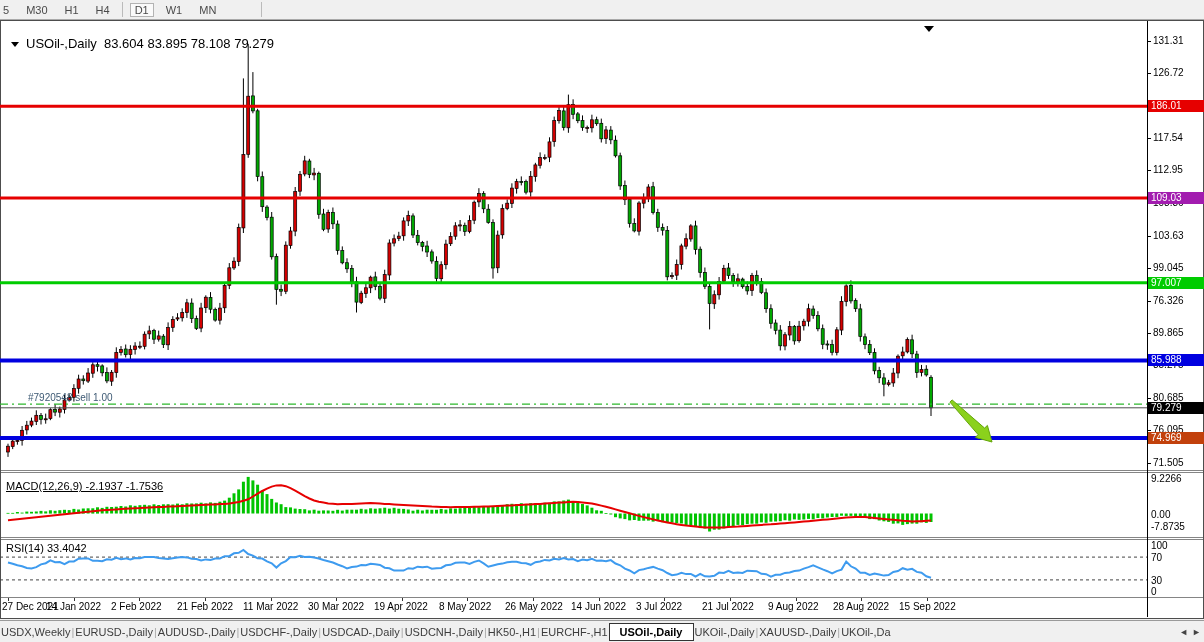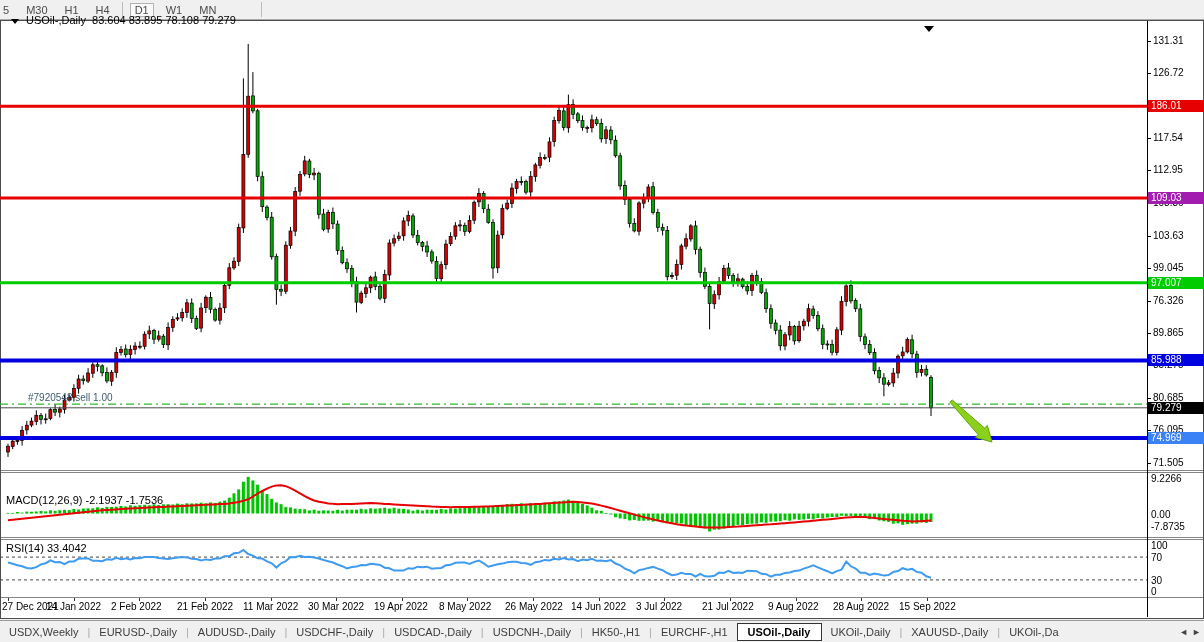--- a/index.html
+++ b/index.html
@@ -11,41 +11,41 @@
   .tf-btn{padding:1px 5px;margin-left:7px;cursor:default;}
   .tf-btn:first-child{margin-left:-2px;}
   .tf-btn.active{background:#fafafa;border:1px solid #b3b3b3;padding:0 4px;}
   .tf-sep{width:1px;height:15px;background:#bbb;margin-left:7px;}
   
   #win-border{position:absolute;left:0;top:20px;width:1202px;height:597px;border:1px solid #4d4d4d;background:#fff;pointer-events:none;}
   #axis-vline{position:absolute;left:1147px;top:21px;width:1px;height:596px;background:#000;}
   .pane-sep{position:absolute;left:1px;width:1202px;height:3px;background:#fff;border-top:1px solid #858585;border-bottom:1px solid #858585;box-sizing:border-box;}
   .hline-sep{position:absolute;left:1px;width:1202px;height:1px;background:#858585;}
   
-  #chart-title{position:absolute;left:11px;top:14px;font-size:11px;color:#000;white-space:nowrap;}
+  #chart-title{position:absolute;left:11px;top:36px;font-size:13px;color:#000;white-space:nowrap;}
   #chart-title .tri{display:inline-block;width:0;height:0;border-left:4px solid transparent;border-right:4px solid transparent;border-top:5px solid #000;margin-right:7px;vertical-align:middle;}
   .pane-label{position:absolute;left:6px;font-size:11px;color:#000;white-space:nowrap;}
   
   svg{position:absolute;display:block;}
   
   .ytick{position:absolute;left:1153px;font-size:10px;color:#000;white-space:nowrap;z-index:1;}
   .ytickmark{position:absolute;left:1147px;width:4px;height:1px;background:#000;z-index:1;}
   .badge{position:absolute;left:1148px;width:54px;height:12px;line-height:12px;font-size:10px;color:#fff;padding-left:3px;z-index:2;white-space:nowrap;}
   .ind-ylab{position:absolute;left:1151px;font-size:10px;color:#000;white-space:nowrap;z-index:1;}
   
   .dlabel{position:absolute;top:601px;font-size:10px;color:#000;white-space:nowrap;}
   .dtick{position:absolute;top:598px;width:1px;height:3px;background:#333;}
   
   #order-text{position:absolute;font-size:10px;color:#3e5a74;white-space:nowrap;}
   
   #shift-marker{position:absolute;left:924px;top:26px;width:0;height:0;border-left:5px solid transparent;border-right:5px solid transparent;border-top:6px solid #000;}
   
   #tabbar{position:absolute;left:0;top:620px;width:1204px;height:22px;background:#f0f0f0;border-top:1px solid #9a9a9a;
           display:flex;align-items:center;font-size:11px;color:#3c3c3c;overflow:hidden;}
-  .tab{padding:3px 9px;white-space:nowrap;cursor:default;}
+  .tab{padding:3px 1px;white-space:nowrap;cursor:default;}
   .tab.active{background:#fff;border:1px solid #333;font-weight:bold;color:#000;padding:2px 10px;}
   .tab-sep{color:#aaa;font-size:11px;}
   #tab-arrows{margin-left:auto;padding-right:3px;font-size:9px;color:#444;display:flex;gap:4px;}
 </style>
 </head>
 <body>
 
 <div id="screen">
 
   <div id="toolbar">
@@ -1062,21 +1062,21 @@
       <rect x="896.5" y="513.5" width="3" height="9.9" fill="#00c400"></rect>
       <rect x="901.2" y="513.5" width="3" height="11.4" fill="#00c400"></rect>
       <rect x="905.9" y="513.5" width="3" height="10.6" fill="#00c400"></rect>
       <rect x="910.6" y="513.5" width="3" height="10.1" fill="#00c400"></rect>
       <rect x="915.3" y="513.5" width="3" height="10.2" fill="#00c400"></rect>
       <rect x="920.0" y="513.5" width="3" height="8.8" fill="#00c400"></rect>
       <rect x="924.8" y="513.5" width="3" height="9.4" fill="#00c400"></rect>
       <rect x="929.5" y="513.5" width="3" height="8.5" fill="#00c400"></rect>
       <polyline points="8.0,520.2 12.7,519.7 17.4,519.3 22.1,518.8 26.8,518.3 31.5,517.8 36.3,517.3 41.0,516.8 45.7,516.3 50.4,515.8 55.1,515.3 59.8,514.8 64.5,514.3 69.2,513.8 73.9,513.3 78.6,512.8 83.3,512.3 88.1,511.8 92.8,511.3 97.5,510.8 102.2,510.3 106.9,510.0 111.6,509.7 116.3,509.4 121.0,509.1 125.7,508.8 130.4,508.5 135.1,508.3 139.9,508.1 144.6,507.8 149.3,507.6 154.0,507.3 158.7,507.1 163.4,506.9 168.1,506.6 172.8,506.4 177.5,506.2 182.2,505.9 186.9,505.7 191.7,505.4 196.4,505.2 201.1,505.0 205.8,504.8 210.5,504.6 215.2,504.4 219.9,504.1 224.6,503.9 229.3,503.6 234.0,502.8 238.7,502.0 243.4,500.7 248.2,499.3 252.9,496.5 257.6,493.7 262.3,491.0 267.0,488.6 271.7,486.6 276.4,485.4 281.1,485.2 285.8,486.2 290.5,488.2 295.2,490.6 300.0,493.3 304.7,496.1 309.4,498.5 314.1,500.5 318.8,501.8 323.5,502.6 328.2,503.4 332.9,503.8 337.6,504.2 342.3,504.1 347.0,504.1 351.8,504.0 356.5,503.7 361.2,503.4 365.9,503.2 370.6,503.0 375.3,503.3 380.0,503.6 384.7,503.9 389.4,504.1 394.1,504.4 398.8,504.7 403.6,505.0 408.3,505.3 413.0,505.6 417.7,505.8 422.4,506.1 427.1,506.3 431.8,506.6 436.5,506.7 441.2,506.9 445.9,507.0 450.6,507.2 455.4,507.1 460.1,507.1 464.8,507.0 469.5,507.0 474.2,506.8 478.9,506.7 483.6,506.5 488.3,506.4 493.0,506.2 497.7,506.0 502.4,505.8 507.2,505.6 511.9,505.4 516.6,505.1 521.3,504.9 526.0,504.6 530.7,504.4 535.4,504.1 540.1,503.9 544.8,503.6 549.5,503.3 554.2,503.0 559.0,502.6 563.7,502.4 568.4,502.1 573.1,501.8 577.8,502.1 582.5,502.4 587.2,503.0 591.9,503.6 596.6,504.6 601.3,505.6 606.0,506.8 610.8,508.0 615.5,509.4 620.2,510.7 624.9,512.0 629.6,513.3 634.3,514.6 639.0,515.9 643.7,517.1 648.4,518.3 653.1,519.4 657.8,520.4 662.6,521.4 667.3,522.4 672.0,523.3 676.7,524.2 681.4,524.9 686.1,525.6 690.8,526.1 695.5,526.6 700.2,527.0 704.9,527.4 709.6,527.5 714.3,527.6 719.1,527.5 723.8,527.4 728.5,527.1 733.2,526.8 737.9,526.6 742.6,526.2 747.3,525.9 752.0,525.6 756.7,525.3 761.4,524.9 766.1,524.6 770.9,524.3 775.6,523.9 780.3,523.6 785.0,523.2 789.7,522.8 794.4,522.4 799.1,522.0 803.8,521.6 808.5,521.2 813.2,520.8 817.9,520.3 822.7,519.8 827.4,519.4 832.1,518.9 836.8,518.5 841.5,518.0 846.2,517.5 850.9,517.2 855.6,516.9 860.3,517.0 865.0,517.1 869.7,517.5 874.5,517.9 879.2,518.4 883.9,518.9 888.6,519.4 893.3,519.8 898.0,520.3 902.7,520.8 907.4,521.1 912.1,521.4 916.8,521.3 921.5,521.2 926.3,520.8 931.0,520.5" fill="none" stroke="#e60000" stroke-width="2"></polyline>
     </svg>
-  <div class="pane-label" style="top:494px;">MACD(12,26,9) -2.1937 -1.7536</div>
+  <div class="pane-label" style="top:480px;text-decoration:underline;">MACD(12,26,9) -2.1937 -1.7536</div>
 
   <div class="pane-sep" style="top:537px;"></div>
 
   <svg id="rsi-svg" style="left:0;top:540px;" width="1147" height="57" viewBox="0 540 1147 57">
       <line x1="0" x2="1147" y1="557.1" y2="557.1" stroke="#444" stroke-width="1" stroke-dasharray="3 3"></line>
       <line x1="0" x2="1147" y1="579.9" y2="579.9" stroke="#444" stroke-width="1" stroke-dasharray="3 3"></line>
       <polyline points="8.0,562.5 12.7,563.8 17.4,565.3 22.1,566.3 26.8,567.9 31.5,568.5 36.3,567.1 41.0,564.4 45.7,563.2 50.4,560.3 55.1,562.2 59.8,562.1 64.5,564.2 69.2,561.6 73.9,561.4 78.6,558.7 83.3,558.5 88.1,558.4 92.8,560.8 97.5,560.7 102.2,561.2 106.9,559.3 111.6,559.8 116.3,557.9 121.0,559.2 125.7,558.4 130.4,559.5 135.1,558.1 139.9,558.2 144.6,557.0 149.3,557.0 154.0,557.1 158.7,558.0 163.4,558.4 168.1,559.1 172.8,558.3 177.5,557.4 182.2,556.9 186.9,557.4 191.7,558.7 196.4,559.0 201.1,560.5 205.8,559.4 210.5,559.9 215.2,558.6 219.9,558.4 224.6,556.2 229.3,556.2 234.0,553.3 238.7,552.8 243.4,549.9 248.2,554.0 252.9,555.6 257.6,558.3 262.3,558.6 267.0,561.4 271.7,563.3 276.4,567.6 281.1,563.3 285.8,561.1 290.5,556.9 295.2,557.2 300.0,555.9 304.7,556.9 309.4,556.7 314.1,557.6 318.8,558.5 323.5,560.0 328.2,561.2 332.9,562.5 337.6,564.5 342.3,566.2 347.0,568.4 351.8,567.0 356.5,566.6 361.2,565.0 365.9,565.2 370.6,563.8 375.3,564.2 380.0,564.9 384.7,567.7 389.4,568.3 394.1,570.6 398.8,570.5 403.6,570.6 408.3,568.2 413.0,568.7 417.7,566.7 422.4,567.2 427.1,566.7 431.8,568.7 436.5,568.3 441.2,567.9 445.9,565.3 450.6,564.8 455.4,562.8 460.1,562.4 464.8,562.6 469.5,564.0 474.2,561.9 478.9,560.5 483.6,563.4 488.3,566.7 493.0,565.5 497.7,564.3 502.4,563.6 507.2,562.3 511.9,561.8 516.6,561.8 521.3,563.0 526.0,563.2 530.7,564.8 535.4,562.2 540.1,561.5 544.8,559.9 549.5,560.4 554.2,558.7 559.0,559.4 563.7,558.1 568.4,559.4 573.1,559.0 577.8,561.1 582.5,559.5 587.2,560.3 591.9,558.8 596.6,560.8 601.3,560.5 606.0,561.3 610.8,560.1 615.5,563.5 620.2,565.3 624.9,568.6 629.6,570.5 634.3,573.3 639.0,570.1 643.7,569.2 648.4,567.9 653.1,566.9 657.8,568.6 662.6,570.2 667.3,573.0 672.0,575.2 676.7,574.6 681.4,572.8 686.1,574.1 690.8,573.9 695.5,576.5 700.2,573.8 704.9,576.3 709.6,576.6 714.3,575.8 719.1,572.6 723.8,573.0 728.5,570.9 733.2,573.0 737.9,572.6 742.6,572.9 747.3,570.7 752.0,571.0 756.7,571.2 761.4,573.8 766.1,574.2 770.9,576.6 775.6,574.8 780.3,574.8 785.0,572.9 789.7,572.4 794.4,571.0 799.1,570.6 803.8,568.6 808.5,567.1 813.2,565.3 817.9,567.3 822.7,569.4 827.4,571.2 832.1,573.5 836.8,571.1 841.5,569.6 846.2,561.6 850.9,566.3 855.6,568.6 860.3,572.7 865.0,572.8 869.7,575.0 874.5,573.6 879.2,574.5 883.9,575.6 888.6,575.1 893.3,571.9 898.0,571.1 902.7,568.2 907.4,569.7 912.1,568.8 916.8,571.9 921.5,572.8 926.3,576.3 931.0,577.8" fill="none" stroke="#3e9bef" stroke-width="2"></polyline>
     </svg>
   <div class="pane-label" style="top:542px;">RSI(14) 33.4042</div>
 
@@ -1108,21 +1108,21 @@
       <div class="ytickmark" style="top:398px"></div>
       <div class="ytick" style="top:392px">80.685</div>
       <div class="ytickmark" style="top:430px"></div>
       <div class="ytick" style="top:424px">76.095</div>
       <div class="ytickmark" style="top:463px"></div>
       <div class="ytick" style="top:457px">71.505</div>
       <div class="badge" style="top:100px;background:#e60000">186.01</div>
       <div class="badge" style="top:192px;background:#a21caf">109.03</div>
       <div class="badge" style="top:277px;background:#00cc00">97.007</div>
       <div class="badge" style="top:354px;background:#0000e0">85.988</div>
-      <div class="badge" style="top:432px;background:#3b82f6">74.969</div>
+      <div class="badge" style="top:432px;background:#c2410c">74.969</div>
       <div class="badge" style="top:402px;background:#000000">79.279</div>
       <div class="ind-ylab" style="top:473px">9.2266</div>
       <div class="ind-ylab" style="top:509px">0.00</div>
       <div class="ind-ylab" style="top:521px">-7.8735</div>
       <div class="ind-ylab" style="top:540px">100</div>
       <div class="ind-ylab" style="top:552px">70</div>
       <div class="ind-ylab" style="top:575px">30</div>
       <div class="ind-ylab" style="top:586px">0</div>
     </div>
   <div id="xaxis">

